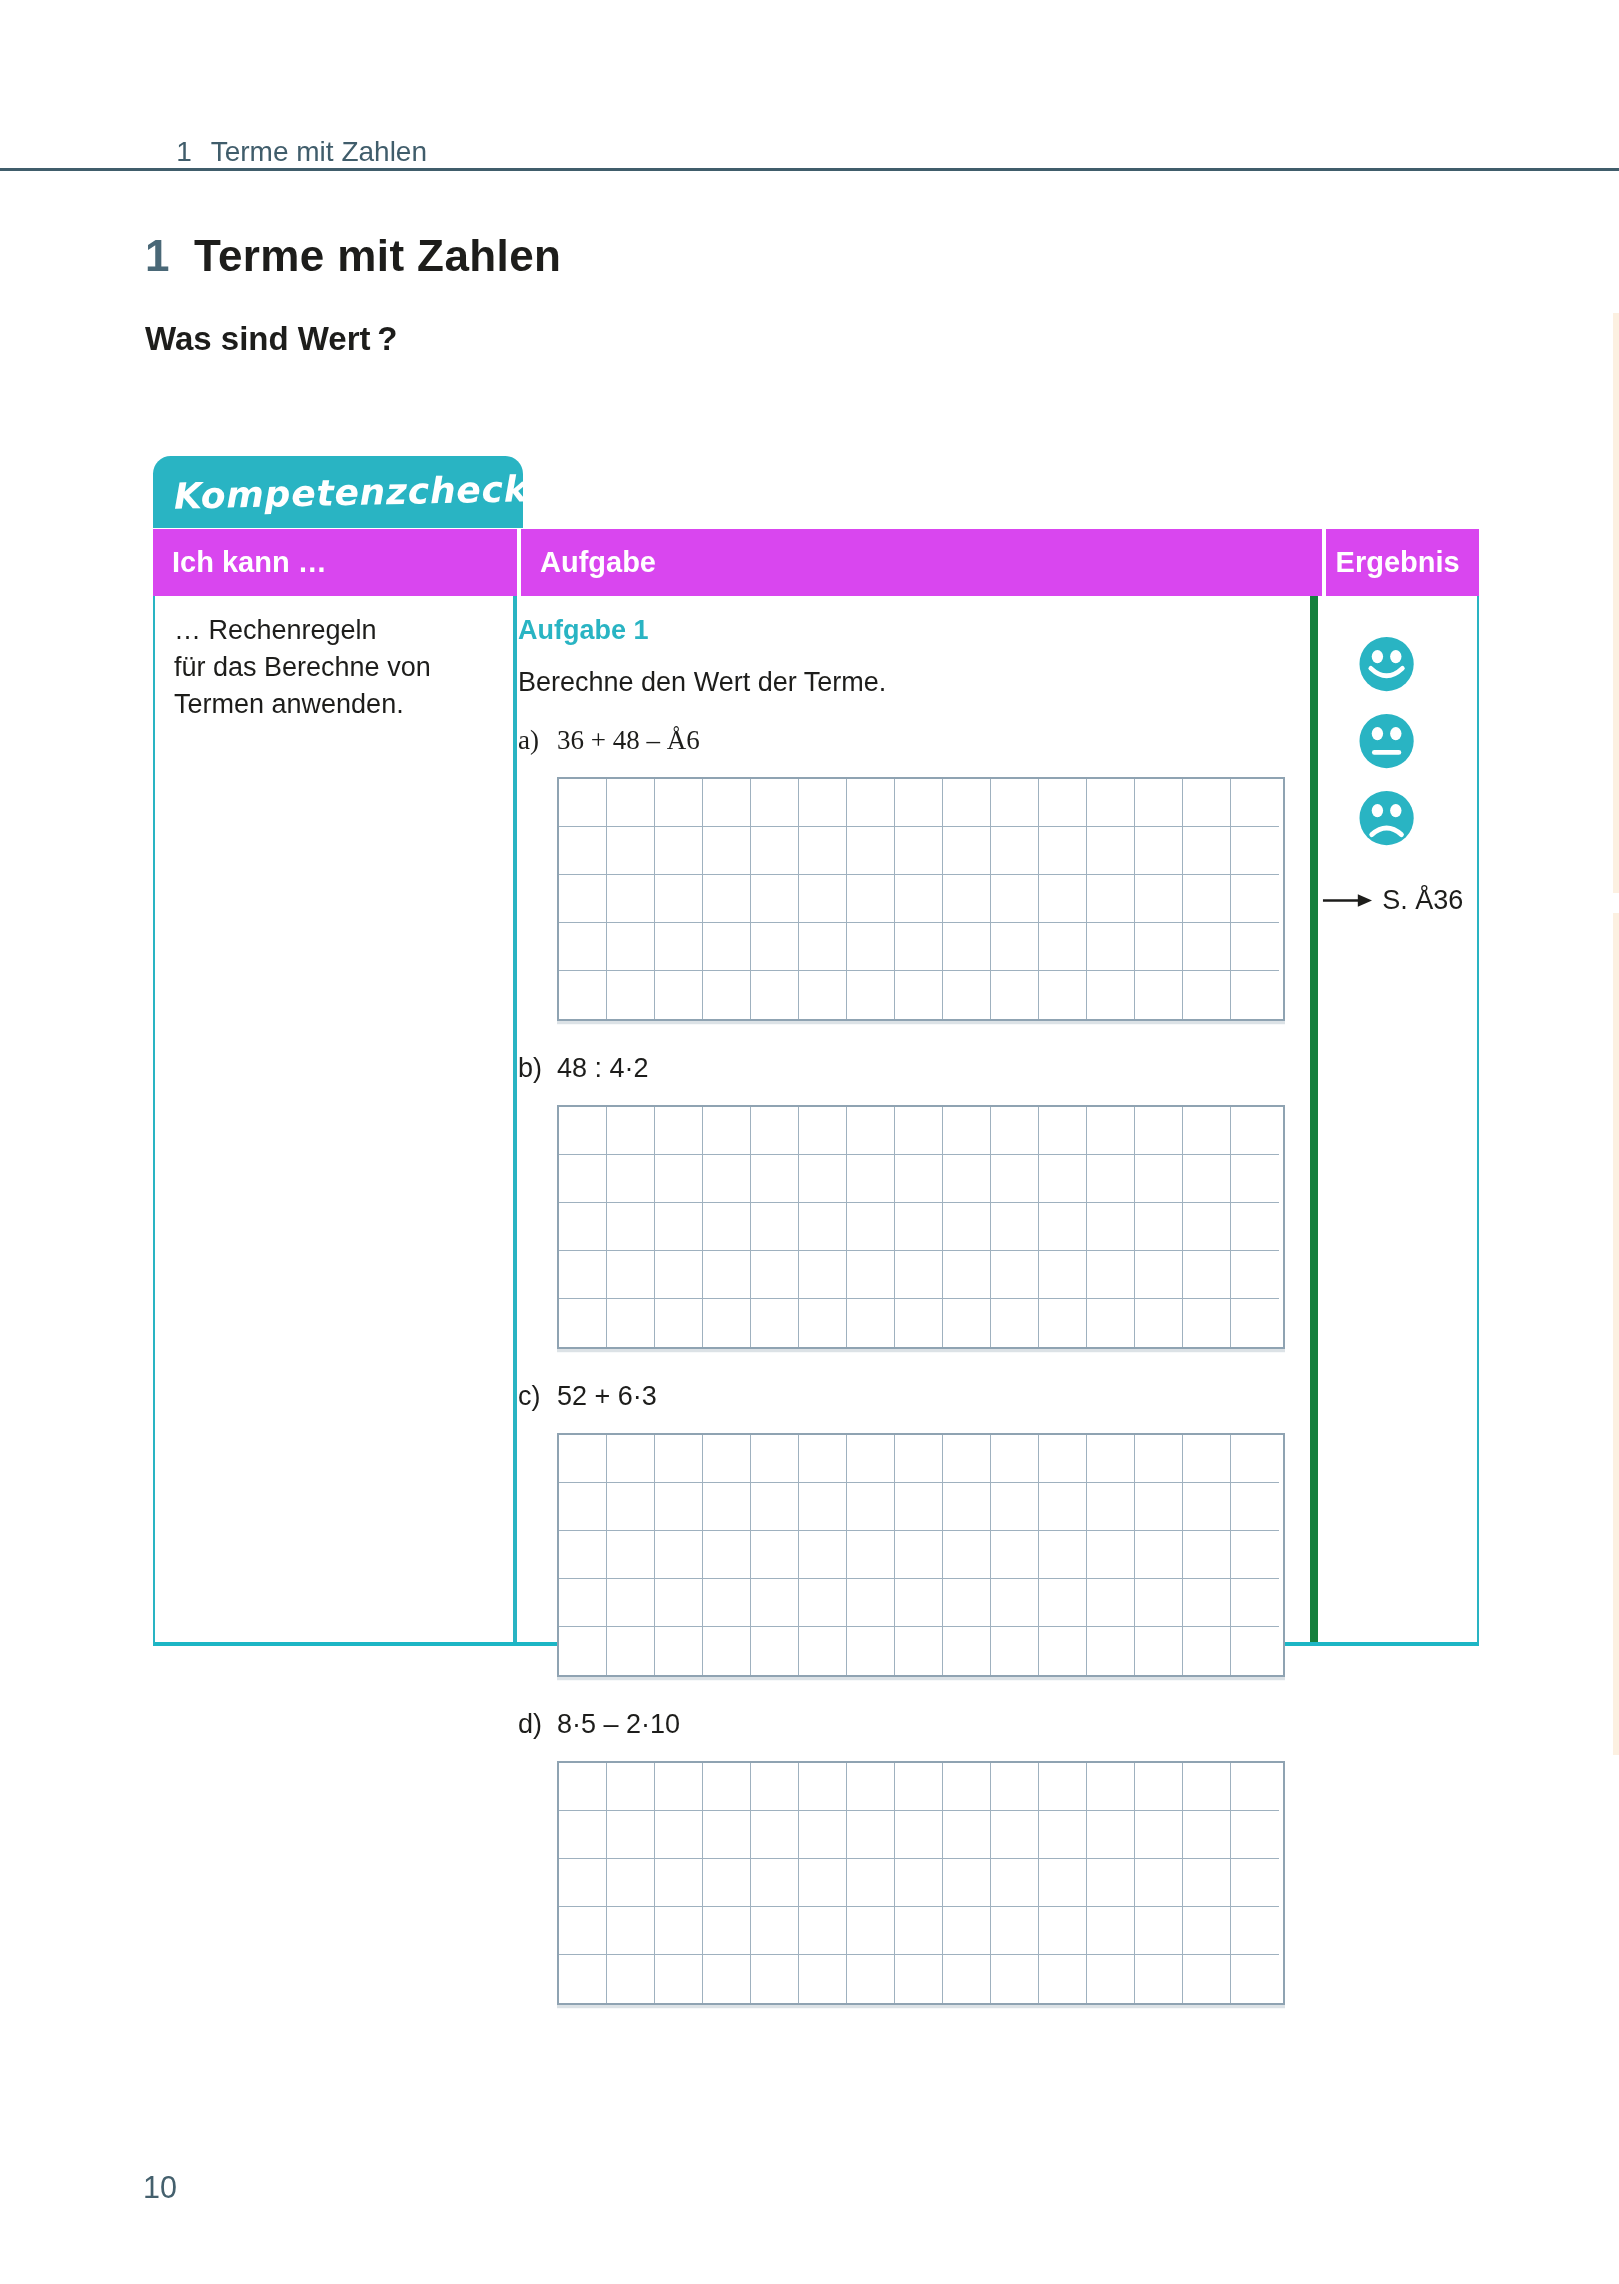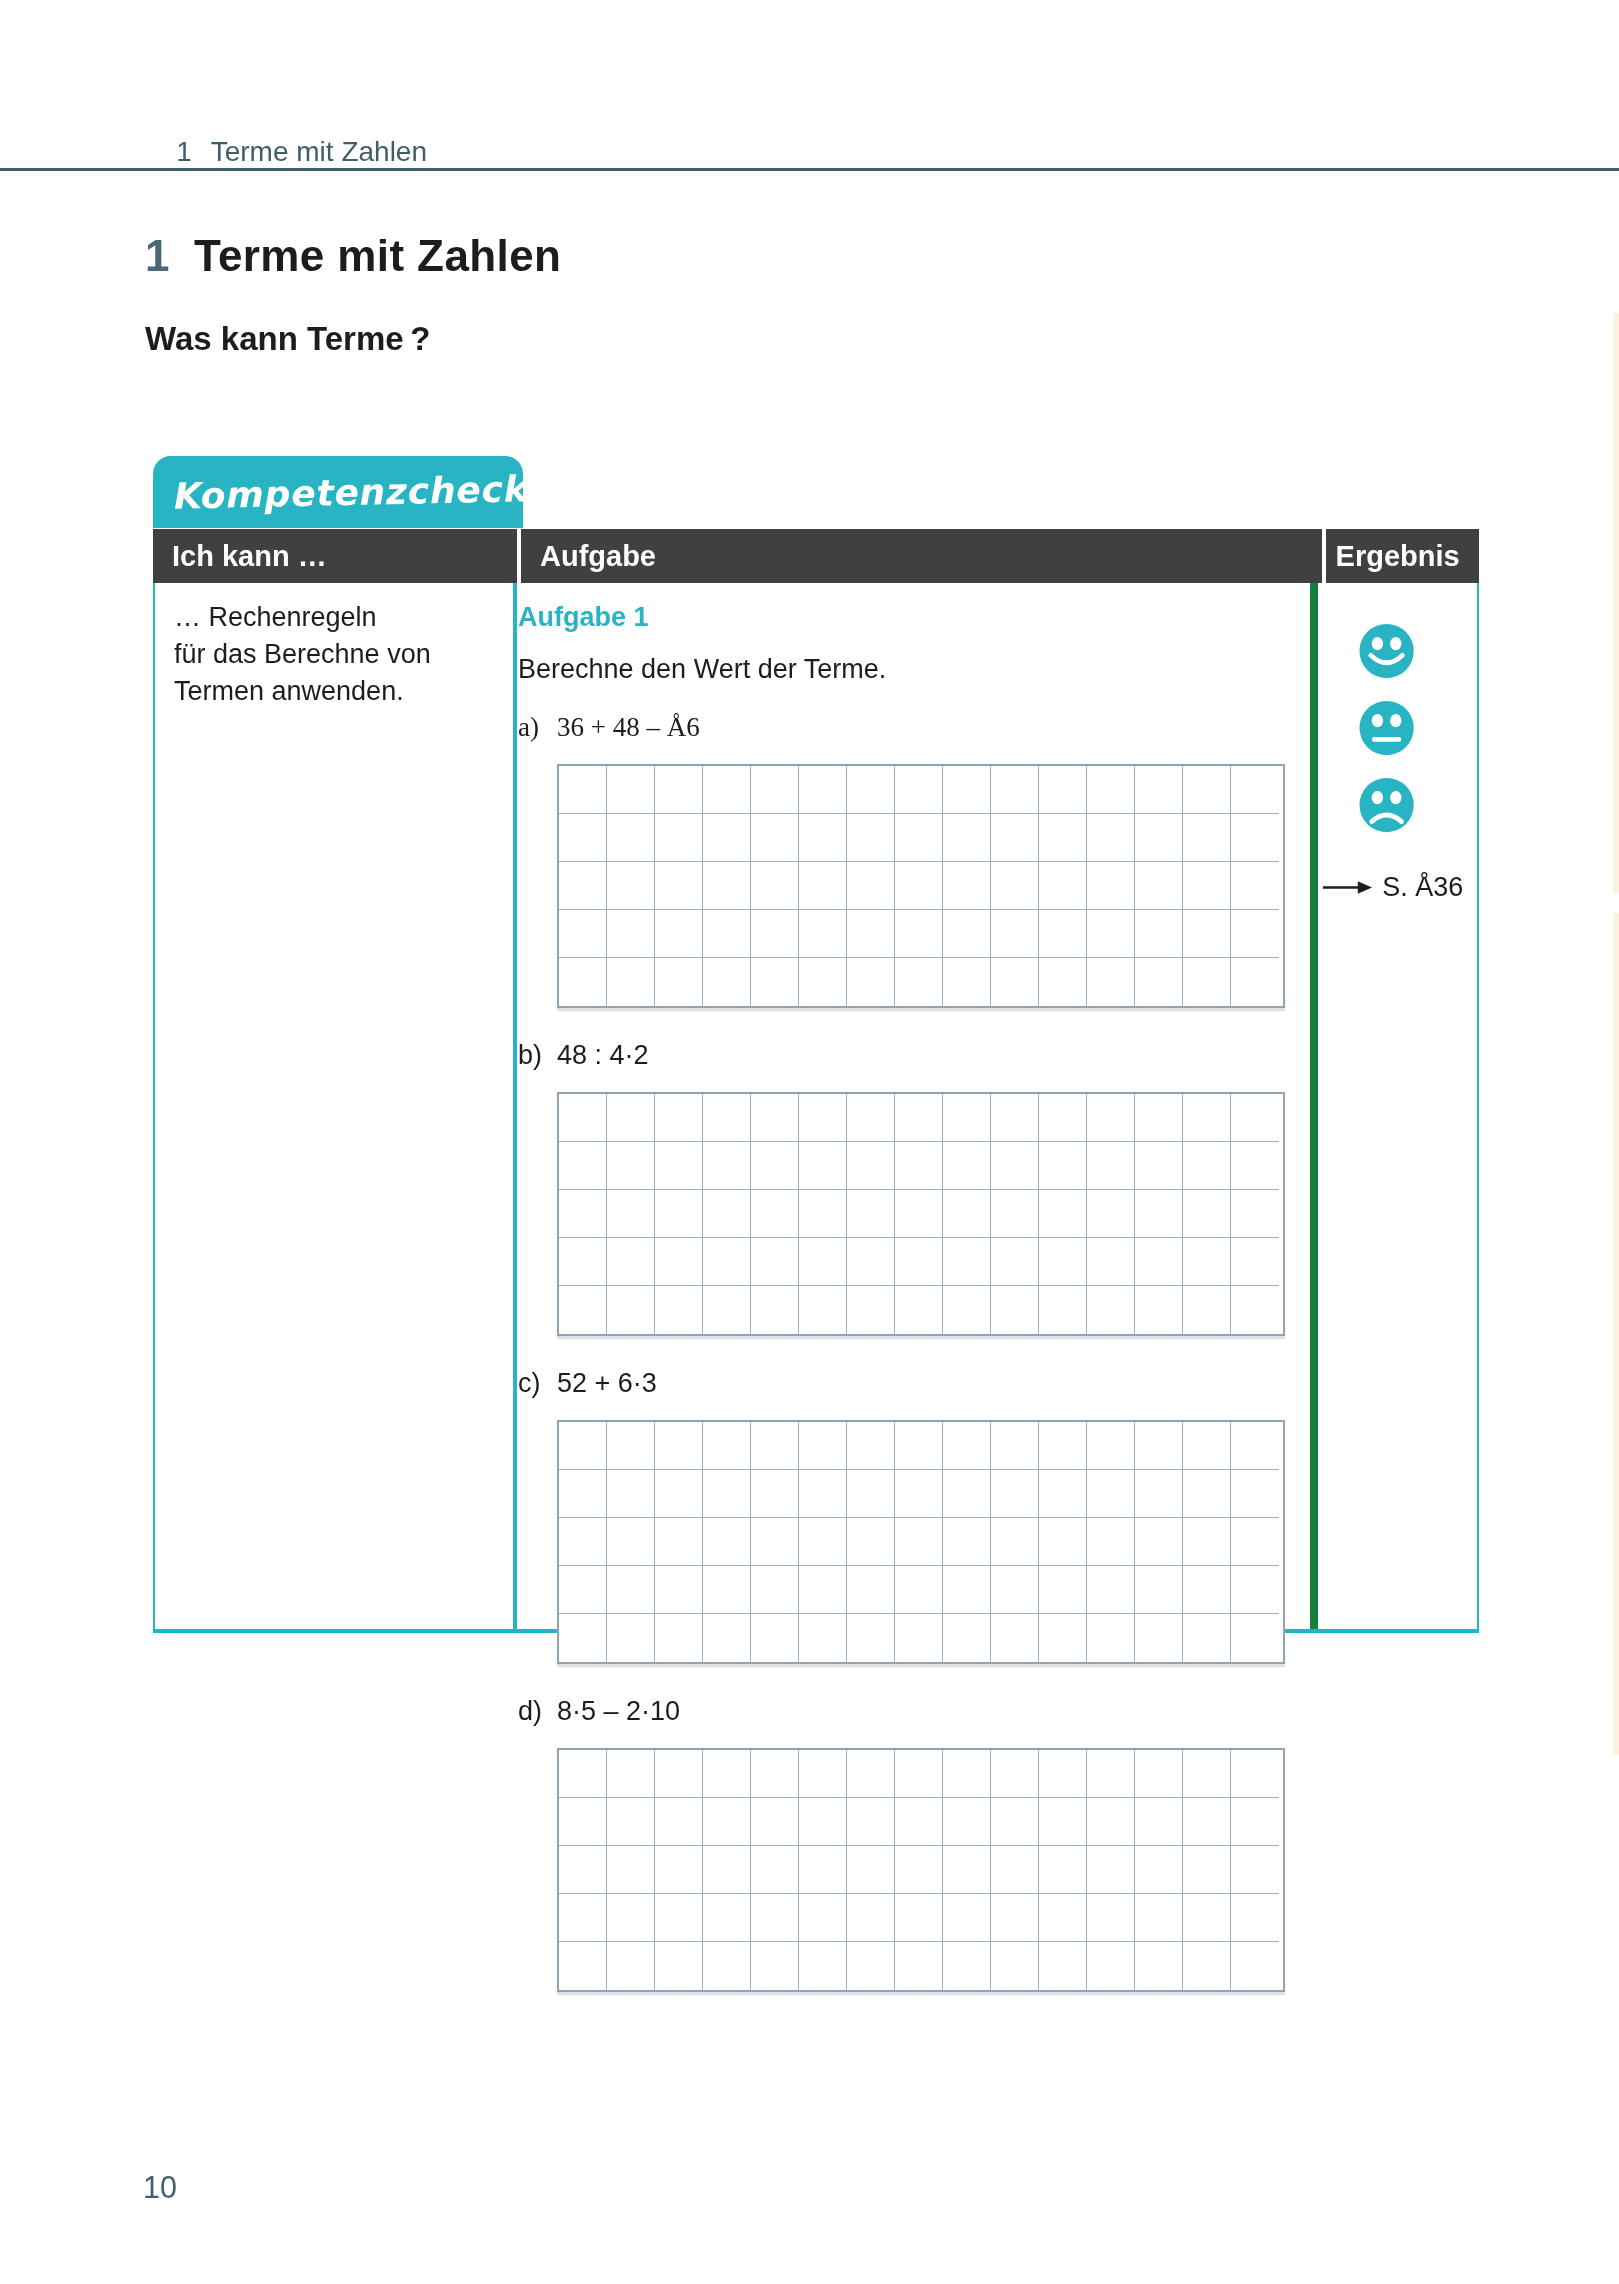--- a/index.html
+++ b/index.html
@@ -20,21 +20,21 @@
 
   
   .kc-tab { position:absolute; left:153px; top:456px; width:370px; height:72px; background:#29b4c3;
             border-radius:17.7px 17.7px 0 0; display:flex; align-items:center; padding-left:21px; }
   .kc-tab .kc-tab-text { font-family:"DejaVu Sans", sans-serif; font-size:36px; font-weight:bold; font-style:italic;
             color:#ffffff; letter-spacing:0.8px; transform:rotate(-1.2deg); }
 
   
   .kc-table { position:absolute; left:153px; top:529px; width:1326px; }
   .kc-head { display:flex; gap:4px; }
-  .kc-head-cell { background:#404040; color:#ffffff; font-weight:bold; font-size:29px; height:54px;
+  .kc-head-cell { background:#d946ef; color:#ffffff; font-weight:bold; font-size:29px; height:67px;
             display:flex; align-items:center; padding-left:19px; }
   .kc-head-cell.c1 { width:364px; }
   .kc-head-cell.c2 { width:801px; }
   .kc-head-cell.c3 { width:153px; padding-left:9.6px; }
 
   .kc-body { display:flex; height:1050px; border-left:2.4px solid #29b4c3; border-right:2.4px solid #29b4c3;
             border-bottom:4.8px solid #1cb6c5; background:#ffffff; }
   .kc-col1 { width:362px; border-right:4px solid #29b4c3; padding:16px 14.5px 0 19px;
             font-size:27px; line-height:37px; }
   .kc-col2 { width:801px; border-right:8px solid #15803d; padding:19px 0 0 1px; }
@@ -72,21 +72,21 @@
 <div class="page">
 
   <div class="running-header">
     <span class="rh-num">1</span><span>Terme mit Zahlen</span>
   </div>
   <div class="header-rule"></div>
 
   <h1 class="title">
     <span class="title-num">1</span><span class="title-text">Terme mit Zahlen</span>
   </h1>
-  <h2 class="subtitle">Was kann Terme ?</h2>
+  <h2 class="subtitle">Was sind Wert ?</h2>
 
   <div class="kc-tab">
     <span class="kc-tab-text">Kompetenzcheck</span>
   </div>
 
   <div class="kc-table">
 
     <div class="kc-head">
       <div class="kc-head-cell c1">Ich kann …</div>
       <div class="kc-head-cell c2">Aufgabe</div>

